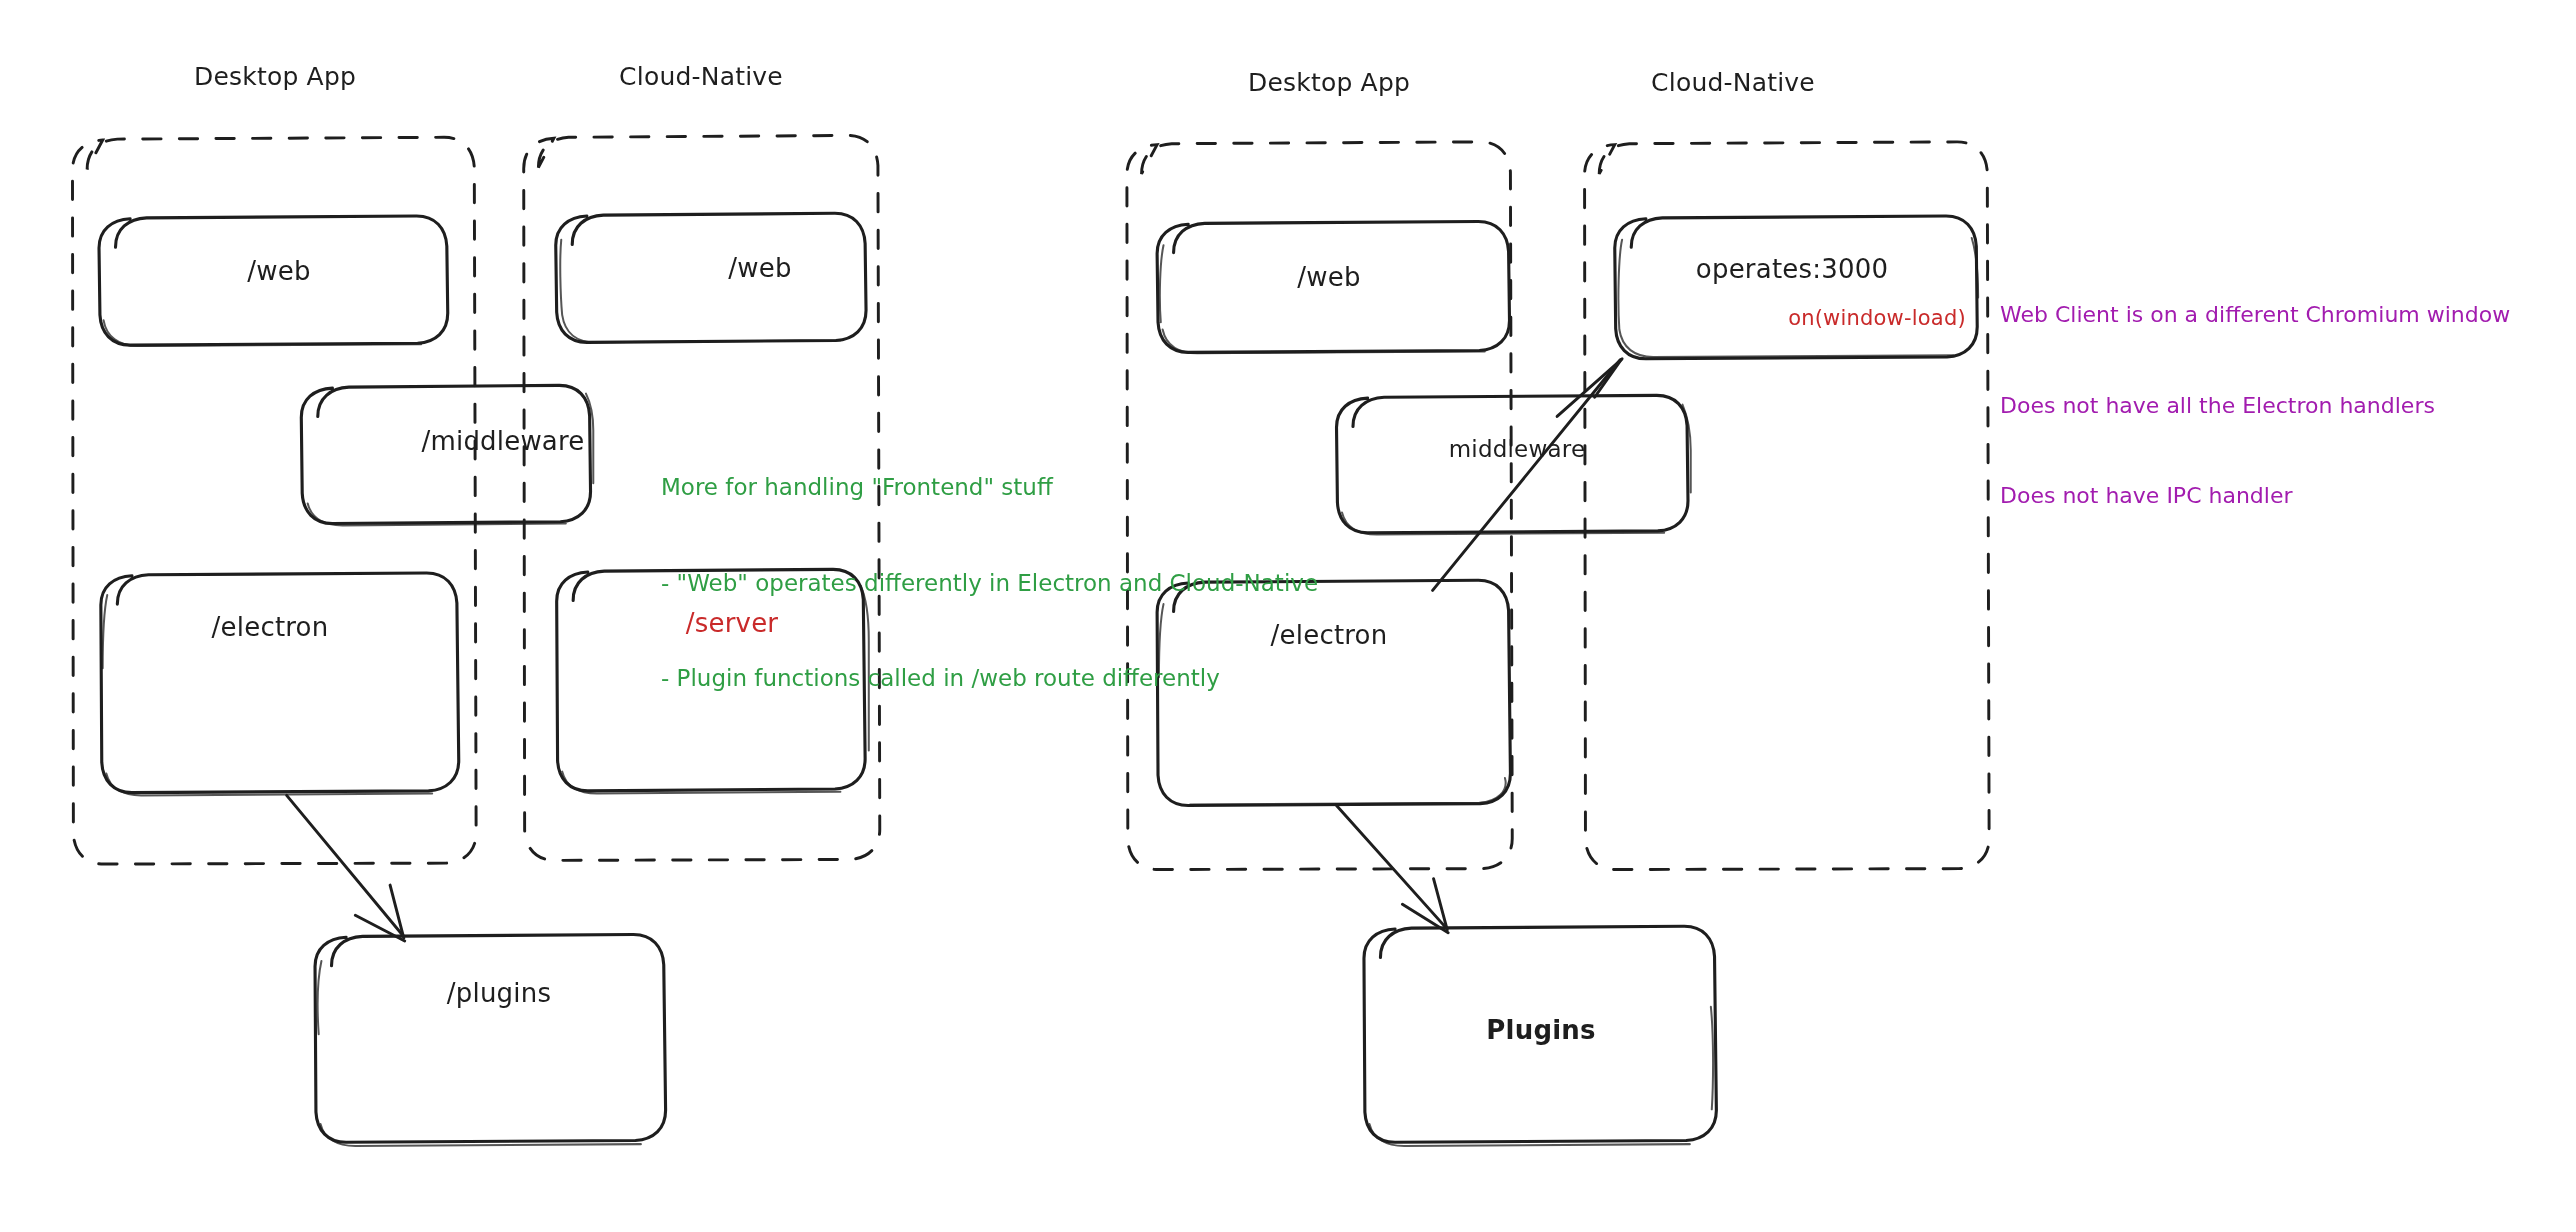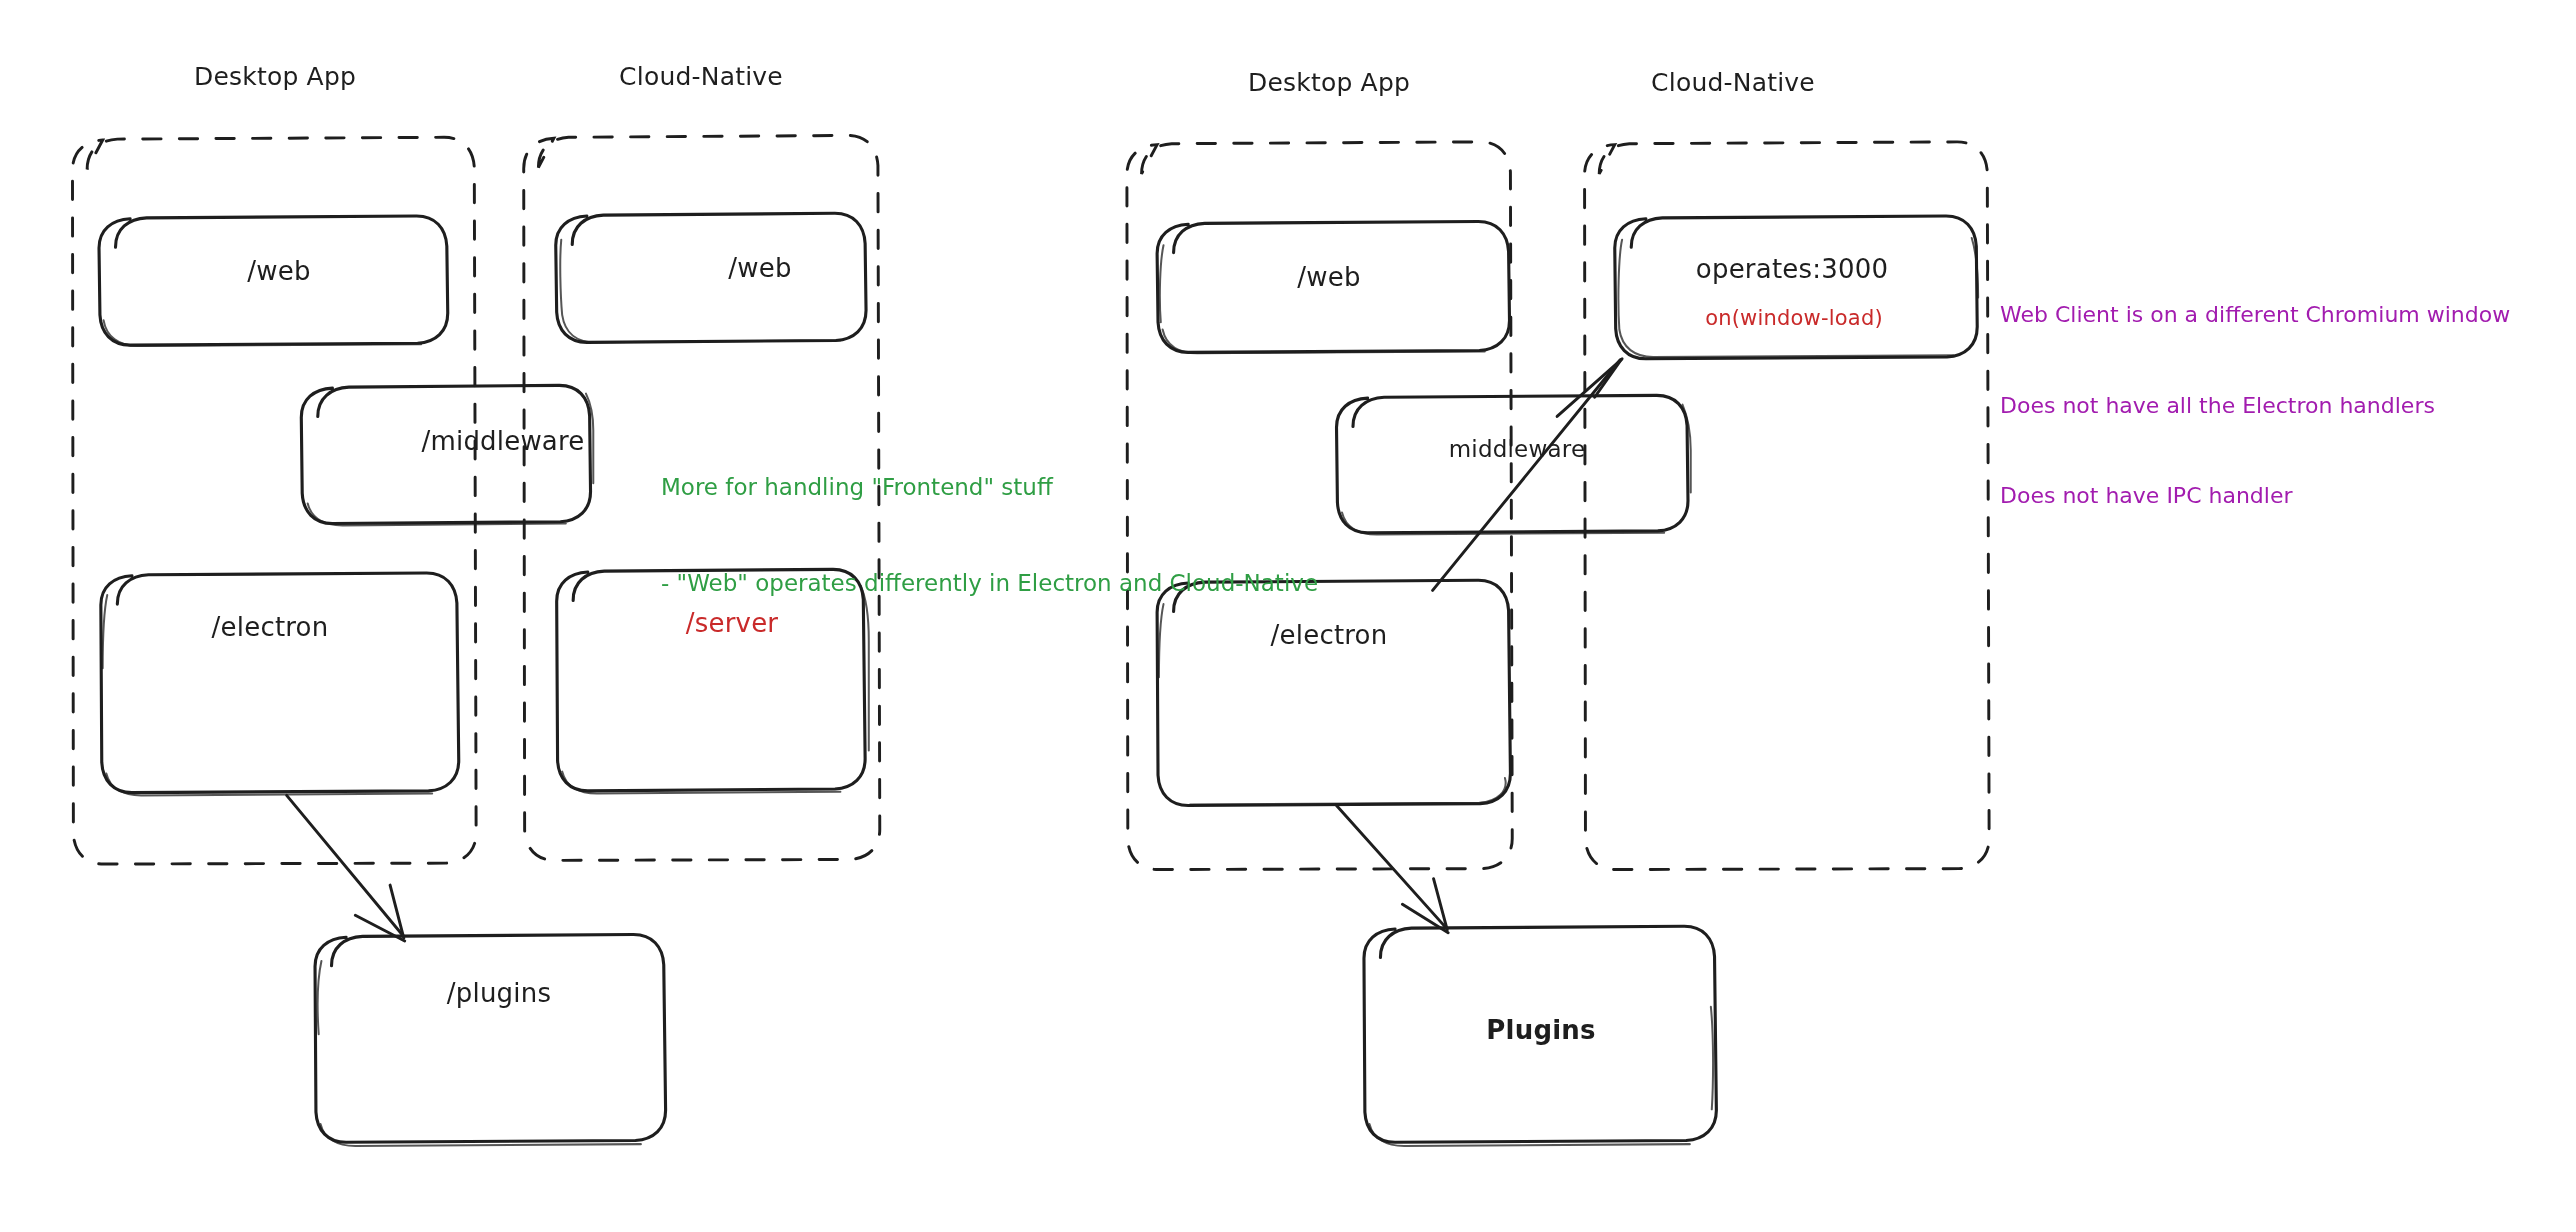--- a/index.html
+++ b/index.html
@@ -228,28 +228,29 @@
   <div class="lbl box-label" style="left:279px; top:258px;">/web</div>
   <div class="lbl box-label" style="left:760px; top:255px;">/web</div>
   <div class="lbl box-label" style="left:503px; top:428px;">/middleware</div>
   <div class="lbl box-label" style="left:270px; top:614px;">/electron</div>
   <div class="lbl box-label red" style="left:732px; top:610px;">/server</div>
   <div class="lbl box-label" style="left:499px; top:980px;">/plugins</div>
 
   <div class="note green" style="left:661px; top:409px;">
     <div>More for handling "Frontend" stuff</div>
     <div>- "Web" operates differently in Electron and Cloud-Native</div>
+    <div>- Plugin functions called in /web route differently</div>
   </div>
 
   <div class="lbl grp-title" style="left:1329px; top:70px;">Desktop App</div>
   <div class="lbl grp-title" style="left:1733px; top:70px;">Cloud-Native</div>
 
   <div class="lbl box-label" style="left:1329px; top:264px;">/web</div>
   <div class="lbl box-label" style="left:1792px; top:256px;">operates:3000</div>
-  <div class="lbl box-label red" style="left:1794px; top:308px; font-size:21px;">on(window-load)</div>
+  <div class="lbl box-label red" style="left:1877px; top:308px; font-size:21px;">on(window-load)</div>
   <div class="lbl box-label" style="left:1517px; top:438px; font-size:23px;">middleware</div>
   <div class="lbl box-label" style="left:1329px; top:622px;">/electron</div>
   <div class="lbl box-label" style="left:1541px; top:1017px;font-weight:bold;">Plugins</div>
 
   <div class="note red" style="left:2000px; top:240px;">
     <div>Web Client is on a different Chromium window</div>
     <div>Does not have all the Electron handlers</div>
     <div>Does not have IPC handler</div>
   </div>
 

